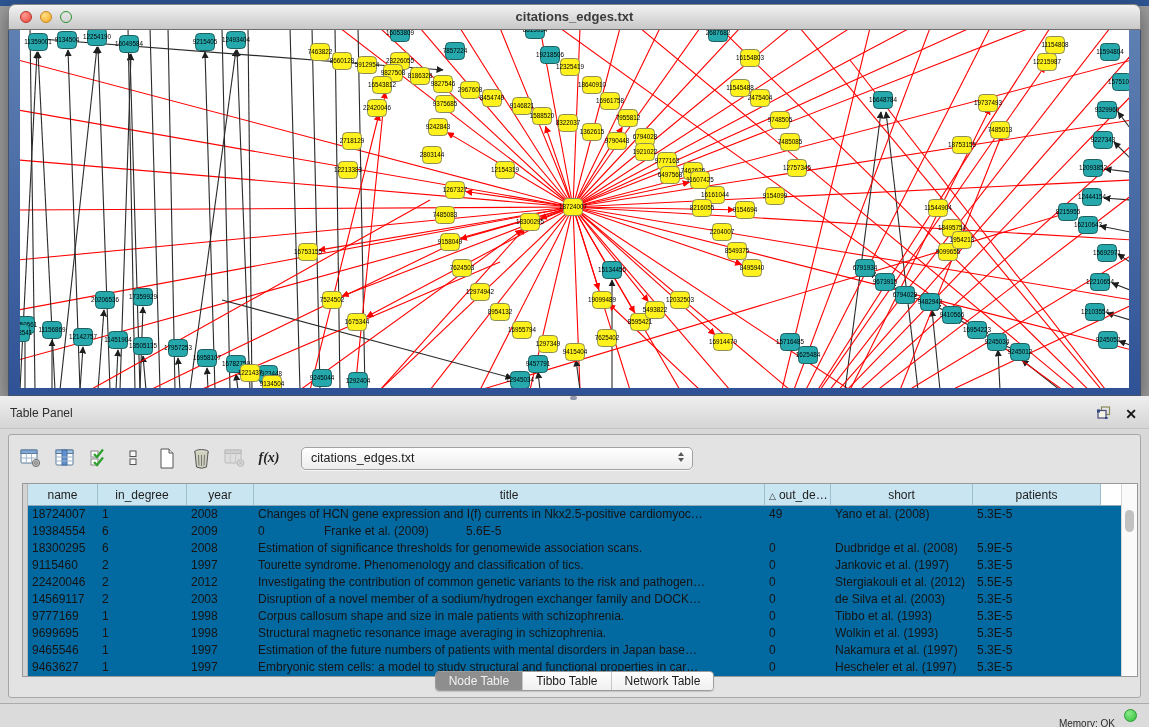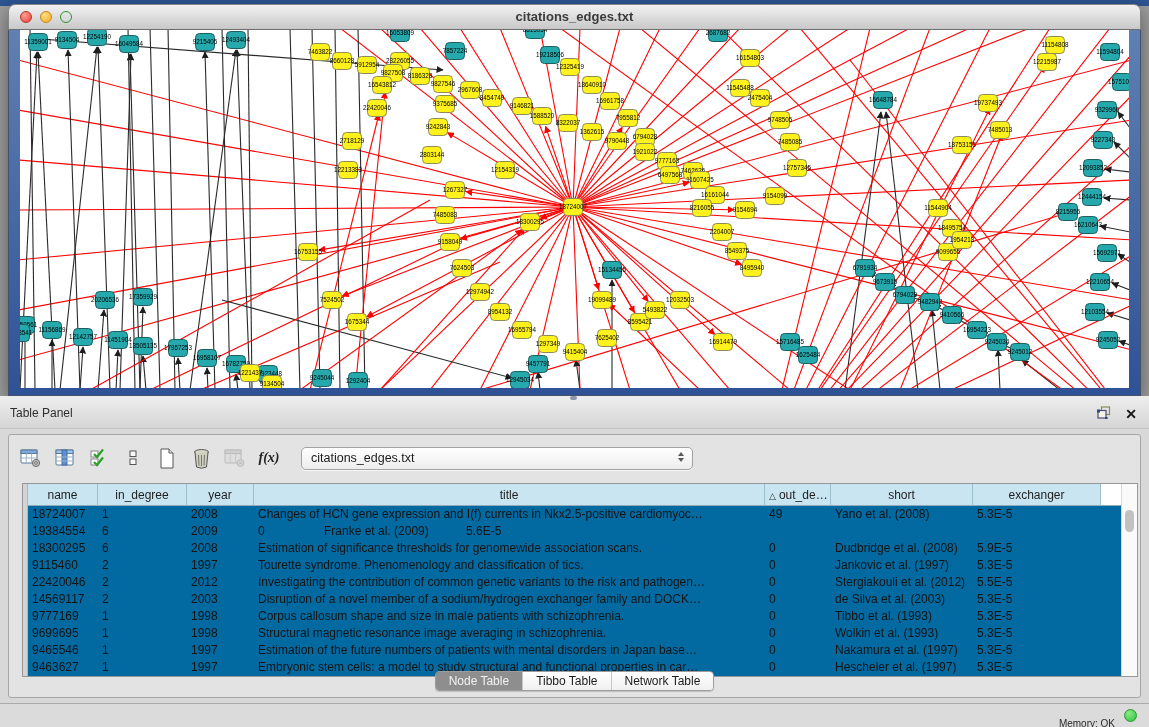--- a/index.html
+++ b/index.html
@@ -853,21 +853,21 @@
     <div class="table-wrap">
       <div class="row-strip"></div>
       <div class="grid" id="grid">
           <div class="trow head">
             <div class="hcell" style="width: 70px; flex: 0 0 70px;">name</div>
             <div class="hcell" style="width: 89px; flex: 0 0 89px;">in_degree</div>
             <div class="hcell" style="width: 67px; flex: 0 0 67px;">year</div>
             <div class="hcell" style="width: 511px; flex: 0 0 511px;">title</div>
             <div class="hcell left" style="width: 66px; flex: 0 0 66px;"><span class="sort-tri">△</span>out_de…</div>
             <div class="hcell" style="width: 142px; flex: 0 0 142px;">short</div>
-            <div class="hcell" style="width: 128px; flex: 0 0 128px;">exchanger</div>
+            <div class="hcell" style="width: 128px; flex: 0 0 128px;">patients</div>
             <div class="hcell fill" style="flex: 1 1 0%;"></div>
           </div>
           <div class="trow">
             <div class="cell" style="width: 70px; flex: 0 0 70px;">18724007</div>
             <div class="cell" style="width: 89px; flex: 0 0 89px;">1</div>
             <div class="cell" style="width: 67px; flex: 0 0 67px;">2008</div>
             <div class="cell" style="width: 511px; flex: 0 0 511px;">Changes of HCN gene expression and I(f) currents in Nkx2.5-positive cardiomyoc…</div>
             <div class="cell" style="width: 66px; flex: 0 0 66px;">49</div>
             <div class="cell" style="width: 142px; flex: 0 0 142px;">Yano et al. (2008)</div>
             <div class="cell" style="width: 128px; flex: 0 0 128px;">5.3E-5</div>

